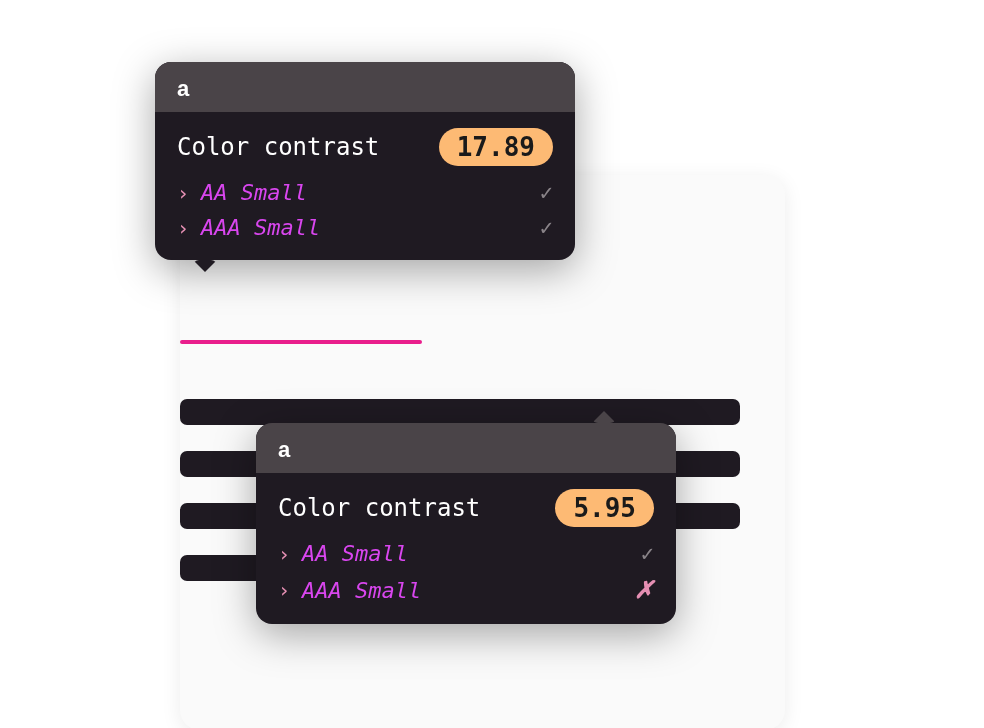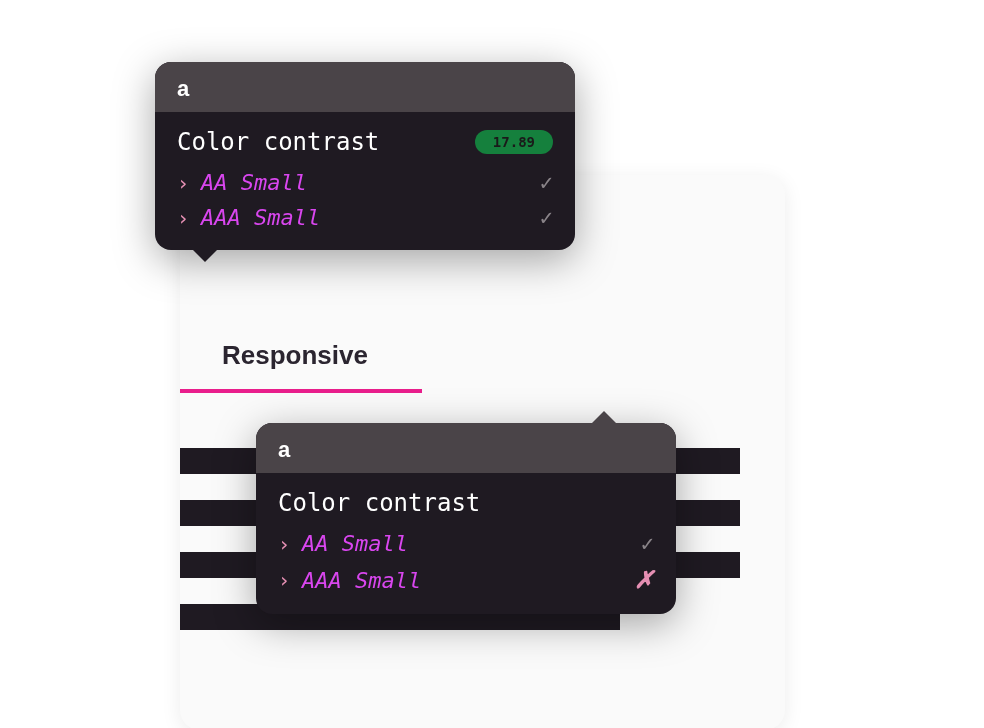--- a/index.html
+++ b/index.html
@@ -1,18 +1,19 @@
 <!DOCTYPE html>
 <html><head>
   <meta charset="utf-8">
   <style>
     * {
       margin: 0;
       padding: 0;
       box-sizing: border-box;
+      border-radius: 7px;
     }
 
     body {
       width: 984px;
       height: 728px;
       background: #ffffff;
       font-family: -apple-system, BlinkMacSystemFont, 'Segoe UI', sans-serif;
       position: relative;
       overflow: hidden;
     }
@@ -100,25 +101,25 @@
       margin-bottom: 14px;
     }
 
     .tooltip-title {
       font-size: 24px;
       font-weight: 500;
       color: #fff;
     }
 
     .tooltip-badge {
-      background: #15803d;
+      background: #fdba74;
       color: #1a1a1a;
       border-radius: 999px;
       padding: 4px 18px;
-      font-size: 14px;
+      font-size: 26px;
       font-weight: 600;
     }
 
     .tooltip-row {
       display: flex;
       align-items: center;
       justify-content: space-between;
       margin-top: 10px;
       font-size: 22px;
     }
@@ -183,21 +184,20 @@
       left: 256px;
       top: 423px;
       width: 420px;
     }
   </style>
 </head>
 <body>
 
 <div class="card">
   <div class="tabs">
-    <div class="tab active">Responsive</div>
   </div>
   <div class="tab-underline"></div>
 
   <div class="content-bars">
     <div class="bar w1"></div>
     <div class="bar w2"></div>
     <div class="bar w3"></div>
     <div class="bar w4"></div>
   </div>
 </div>
@@ -226,20 +226,21 @@
   </div>
   <div class="tooltip-arrow bottom"></div>
 </div>
 
 <div class="tooltip tooltip2">
   <div class="tooltip-arrow top"></div>
   <div class="tooltip-header">a</div>
   <div class="tooltip-body">
     <div class="tooltip-title-row">
       <span class="tooltip-title">Color contrast</span>
+      <span class="tooltip-badge">5.95</span>
     </div>
     <div class="tooltip-row">
       <div class="tooltip-row-left">
         <span class="chevron">›</span>
         <span class="tooltip-label">AA Small</span>
       </div>
       <span class="check-icon">✓</span>
     </div>
     <div class="tooltip-row">
       <div class="tooltip-row-left">

